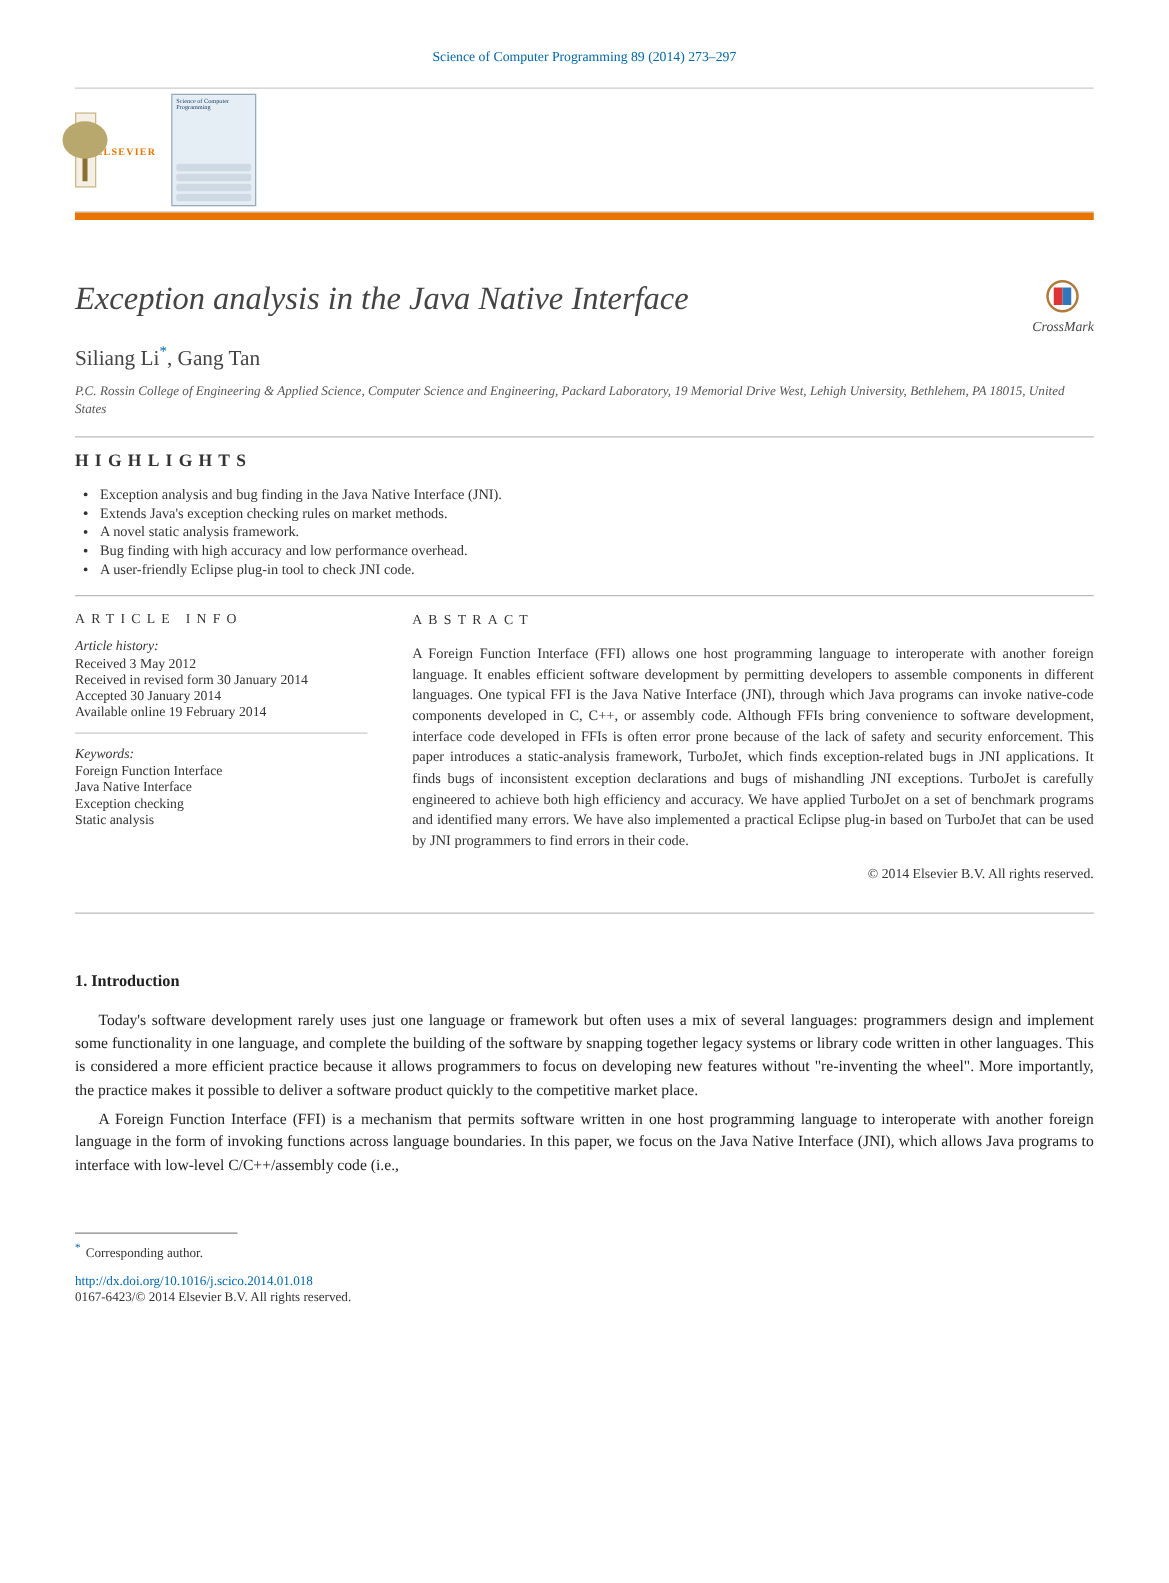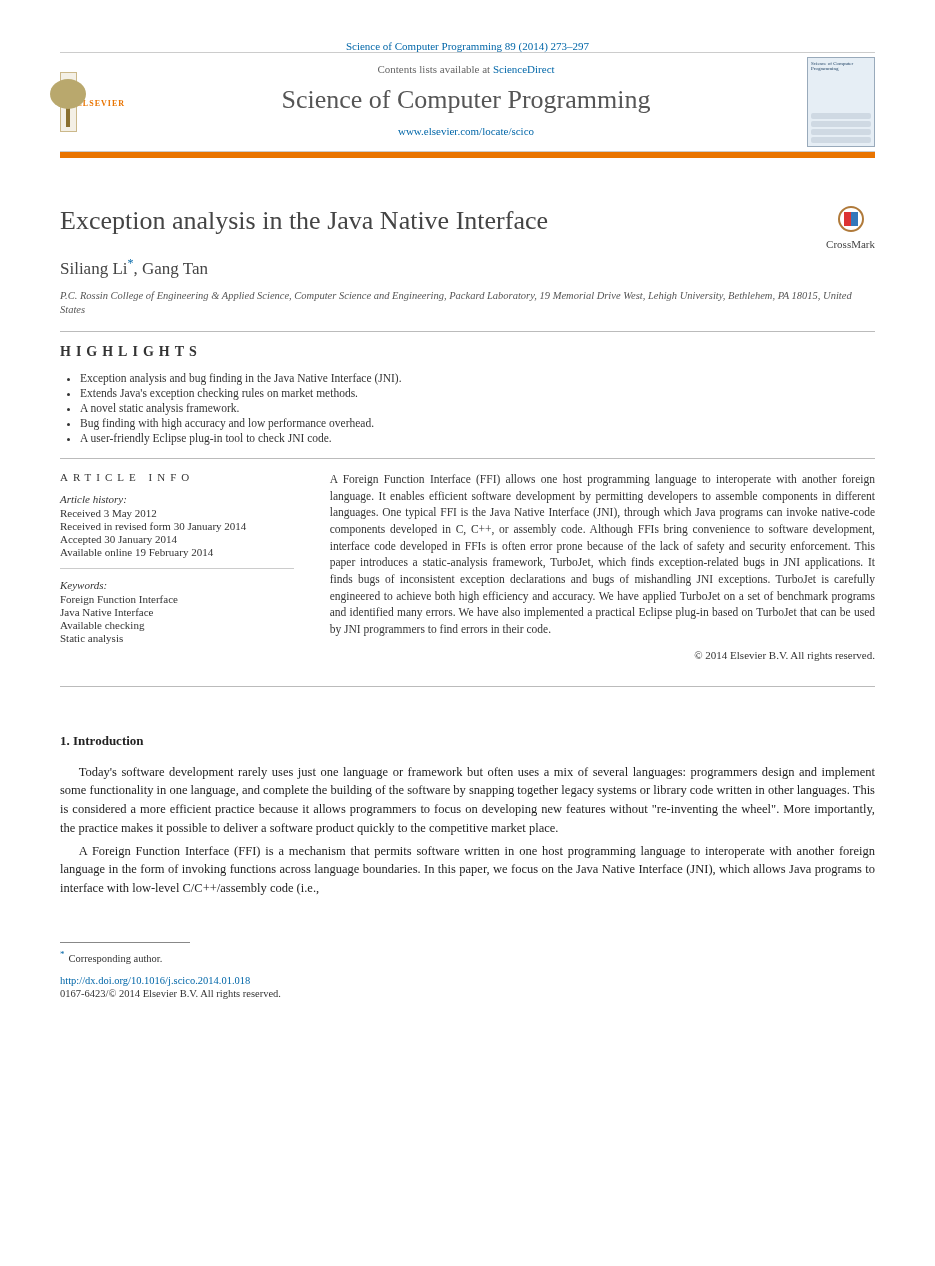--- a/index.html
+++ b/index.html
@@ -1,33 +1,33 @@
 <!DOCTYPE html>
 <html><head>
   <meta charset="utf-8">
   <style>
     * { box-sizing: border-box; margin: 0; padding: 0; }
     body { font-family: "Times New Roman", Georgia, serif; background: #fff; color: #222; width: 935px; margin: 0 auto; padding: 40px 60px; }
-    .header-citation { text-align: center; font-size: 11px; color: #0066a8; }
+    .header-citation { text-align: center; font-size: 11px; color: #0066a8; margin-bottom: 18px; }
     .header-row { display: flex; align-items: stretch; border-top: 1px solid #ccc; border-bottom: 1px solid #ccc; padding: 0; gap: 12px; }
     .header-logo { width: 65px; display: flex; flex-direction: row; align-items: center; justify-content: flex-end; }
     .tree-icon { width: 50px; height: 60px; background: #f4f0e6; border: 1px solid #cbb88a; position: relative; }
     .tree-icon::before { content:""; position:absolute; left:50%; bottom:4px; width:4px; height:28px; background:#8a7030; transform:translateX(-50%);}
     .tree-icon::after { content:""; position:absolute; left:50%; top:6px; width:36px; height:30px; border-radius:50%; background:#b9a86d; transform:translateX(-50%);}
     .elsevier-text { font-size: 8px; color: #e97400; letter-spacing: 1px; font-weight: bold; margin-top:3px;}
     .header-center { flex: 1; text-align: center; padding: 10px 0 14px 0; display:flex; flex-direction:column; justify-content:space-between;}
     .contents-lists { font-size: 11px; color: #666; }
     .contents-lists a { color: #0066a8; }
     .journal-title { font-size: 26px; color: #555; font-weight: 400; margin: 10px 0; font-family: Georgia, serif;}
     .journal-link { font-size: 11px; color: #0066a8; }
     .cover-thumb { width: 68px; height: 90px; background: #e6eef5; border: 1px solid #9ab; margin: 4px 0; display:flex; flex-direction:column; padding:3px; gap:2px;}
     .cover-thumb .ct-top { font-size:5px; color:#246; line-height:1; }
     .cover-thumb .ct-bar { height:6px; background:#cfd9e3; border-radius:2px; }
     .orange-rule { height: 6px; background: #e97400; margin-top: 0; }
-    .title-row { display: flex; justify-content: space-between; align-items: flex-start; margin-top: 48px; }
+    .title-row { display: flex; justify-content: space-between; align-items: flex-start; margin-top: 48px; font-style: italic; }
     .article-title { font-size: 26px; color: #444; font-weight: 400; font-family: "Times New Roman", serif; }
     .crossmark { display: flex; align-items: center; gap: 6px; font-size: 11px; color: #444; flex-direction: column; }
     .crossmark-icon { width: 26px; height: 26px; border: 2px solid #b07a3a; border-radius: 50%; position: relative; background:#fff;}
     .crossmark-icon::before { content:""; position:absolute; left:4px; top:4px; width:7px; height:14px; background:#d33; }
     .crossmark-icon::after { content:""; position:absolute; right:4px; top:4px; width:7px; height:14px; background:#37b; }
     .authors { margin-top: 6px; font-size: 17px; color: #444; }
     .authors .star { color: #0066a8; vertical-align: super; font-size: 12px;}
     .affiliation { font-style: italic; font-size: 10.5px; color: #555; margin-top: 10px; line-height: 1.35; }
     .hr-thin { border: none; border-top: 1px solid #bbb; margin: 14px 0 12px 0; }
     .section-letterspaced { font-size: 14px; letter-spacing: 5px; text-transform: uppercase; color: #333; margin-bottom: 12px; font-weight: bold; }
@@ -55,27 +55,20 @@
 <body>
 
 <div class="header-citation">
   <a>Science of Computer Programming 89 (2014) 273–297</a>
 </div>
 
 <div class="header-row">
   <div class="header-logo">
     <div class="tree-icon"></div>
     <div class="elsevier-text">ELSEVIER</div>
-  </div>
-  <div class="header-center">
-    <div class="contents-lists">
-      <span>Contents lists available at </span><a>ScienceDirect</a>
-    </div>
-    <div class="journal-title">Science of Computer Programming</div>
-    <div class="journal-link"><a>www.elsevier.com/locate/scico</a></div>
   </div>
   <div>
     <div class="cover-thumb">
       <div class="ct-top">Science of Computer Programming</div>
       <div style="flex:1"></div>
       <div class="ct-bar"></div>
         <div class="ct-bar"></div>
         <div class="ct-bar"></div>
         <div class="ct-bar"></div>
     </div>
@@ -118,25 +111,26 @@
       <div>Received 3 May 2012</div>
       <div>Received in revised form 30 January 2014</div>
       <div>Accepted 30 January 2014</div>
       <div>Available online 19 February 2014</div>
     </div>
     <hr class="hr-mini">
     <div class="info-sub-title">Keywords:</div>
     <div class="keywords">
       <div>Foreign Function Interface</div>
       <div>Java Native Interface</div>
-      <div>Available checking</div>
+      <div>Exception checking</div>
       <div>Static analysis</div>
     </div>
   </div>
   <div class="col-right">
+    <div class="info-block-title">abstract</div>
     <div>A Foreign Function Interface (FFI) allows one host programming language to interoperate with another foreign language. It enables efficient software development by permitting developers to assemble components in different languages. One typical FFI is the Java Native Interface (JNI), through which Java programs can invoke native-code components developed in C, C++, or assembly code. Although FFIs bring convenience to software development, interface code developed in FFIs is often error prone because of the lack of safety and security enforcement. This paper introduces a static-analysis framework, TurboJet, which finds exception-related bugs in JNI applications. It finds bugs of inconsistent exception declarations and bugs of mishandling JNI exceptions. TurboJet is carefully engineered to achieve both high efficiency and accuracy. We have applied TurboJet on a set of benchmark programs and identified many errors. We have also implemented a practical Eclipse plug-in based on TurboJet that can be used by JNI programmers to find errors in their code.</div>
     <div class="copyright-line">© 2014 Elsevier B.V. All rights reserved.</div>
   </div>
 </div>
 
 <hr class="hr-thin" style="margin-top:22px">
 
 <div class="body-section-title">
   <span>1.</span>
   <span>Introduction</span>

